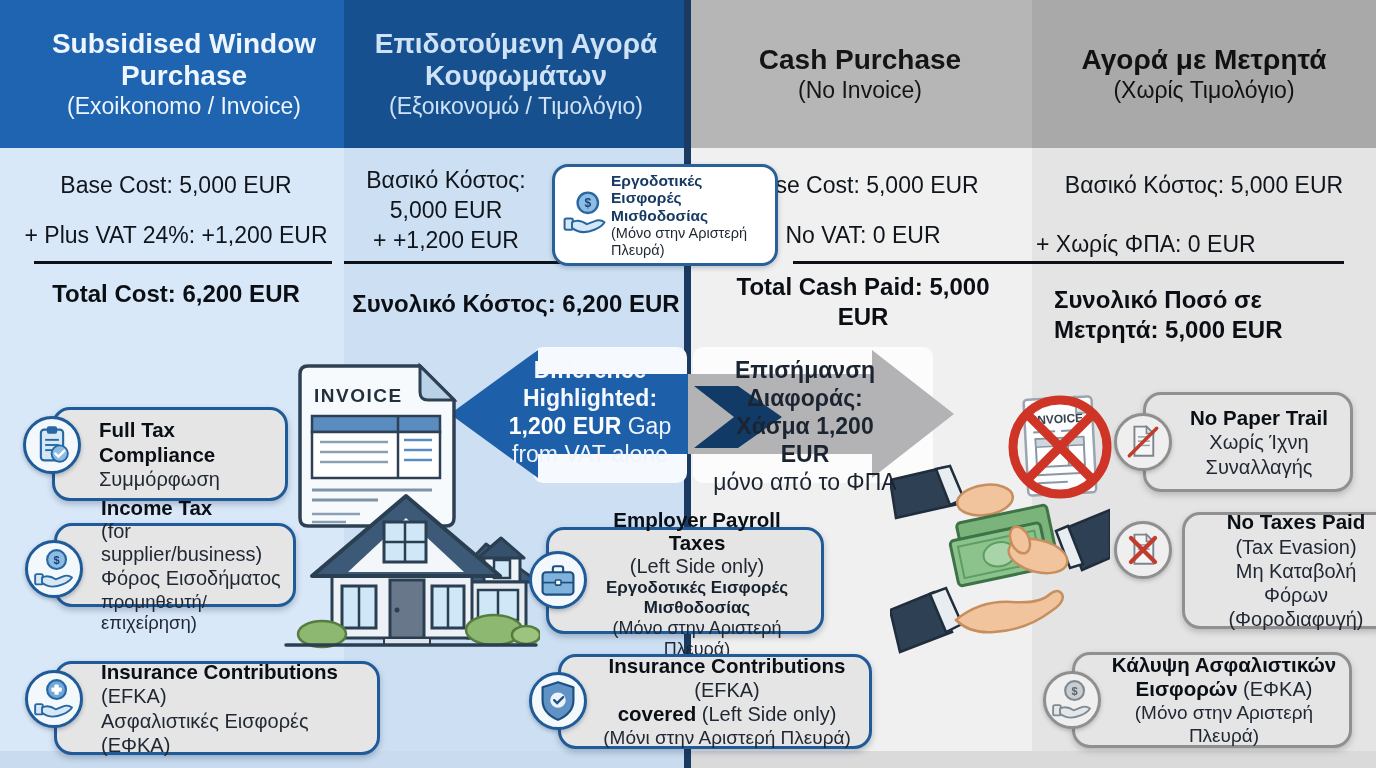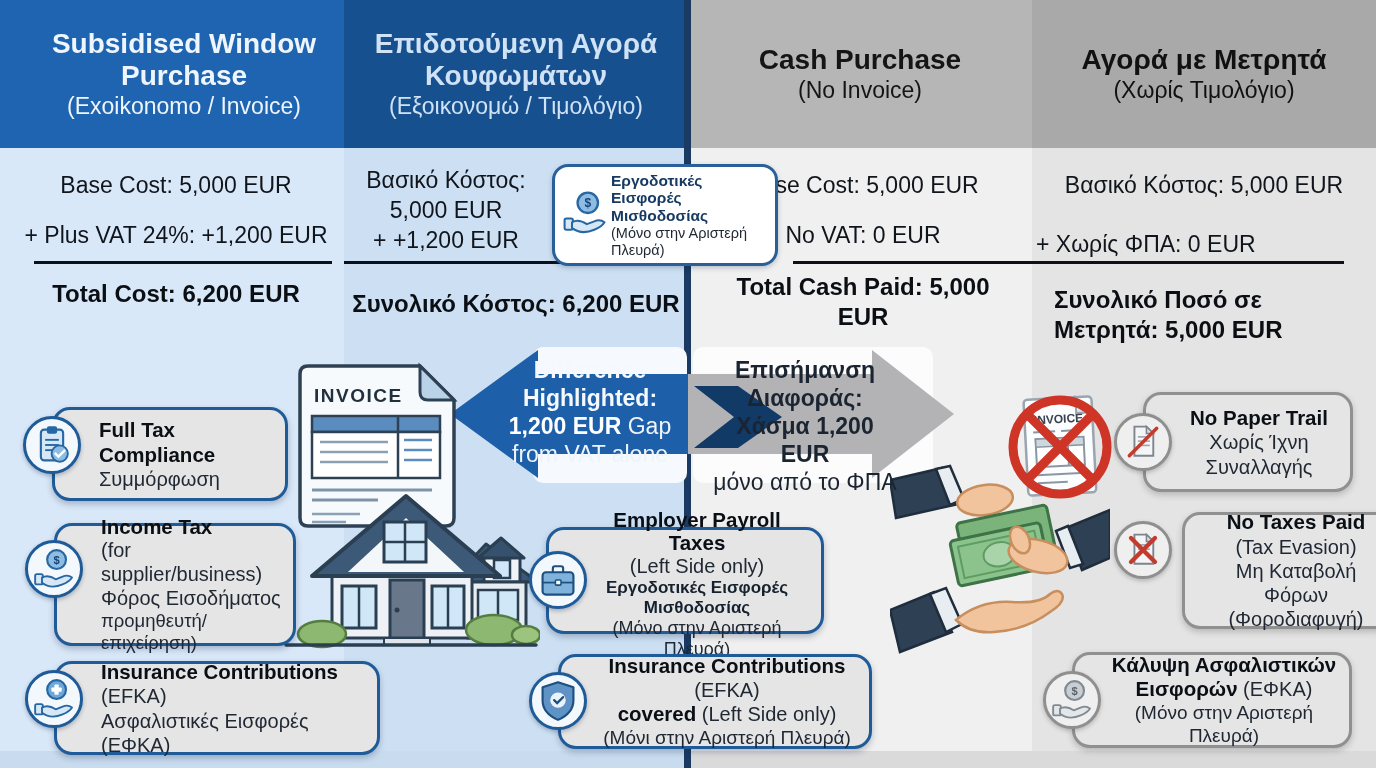--- a/index.html
+++ b/index.html
@@ -234,21 +234,21 @@
       <rect x="15" y="10" width="26" height="36" rx="4" fill="#d6e7f5" stroke="#2767a3" stroke-width="2.5"></rect>
       <rect x="22" y="6" width="12" height="9" rx="2.5" fill="#2767a3"></rect>
       <line x1="20" y1="22" x2="36" y2="22" stroke="#2767a3" stroke-width="2.2"></line>
       <line x1="20" y1="28" x2="36" y2="28" stroke="#2767a3" stroke-width="2.2"></line>
       <line x1="20" y1="34" x2="33" y2="34" stroke="#2767a3" stroke-width="2.2"></line>
       <circle cx="37" cy="38" r="9.5" fill="#8fbce2" stroke="#2767a3" stroke-width="2.2"></circle>
       <path d="M32,38 l3.5,3.5 l7,-7" fill="none" stroke="#ffffff" stroke-width="2.8" stroke-linecap="round"></path>
     </svg>
   </div>
 
-  <div class="ibox tl" style="left:54px;top:514px;width:242px;height:123px;padding:6px 0 6px 44px;line-height:1.18;">
+  <div class="ibox tl" style="left:54px;top:514px;width:242px;height:84px;padding:6px 0 6px 44px;line-height:1.18;">
     <div class="bt">Income Tax</div>
     <div class="bl">(for supplier/business)</div>
     <div class="bl">Φόρος Εισοδήματος</div>
     <div class="bl" style="font-size:18.5px;">προμηθευτή/επιχείρηση)</div>
   </div>
   <div class="icirc" style="left:25px;top:540px;">
     <svg width="48" height="48" viewBox="0 0 56 56">
       <circle cx="31" cy="17" r="11" fill="#8fbce2" stroke="#2767a3" stroke-width="2.5"></circle>
       <text x="31" y="22" text-anchor="middle" font-size="13" font-weight="bold" fill="#15447a">$</text>
       <rect x="6" y="34" width="9" height="12" rx="2" fill="#d6e7f5" stroke="#2767a3" stroke-width="2.2"></rect>

